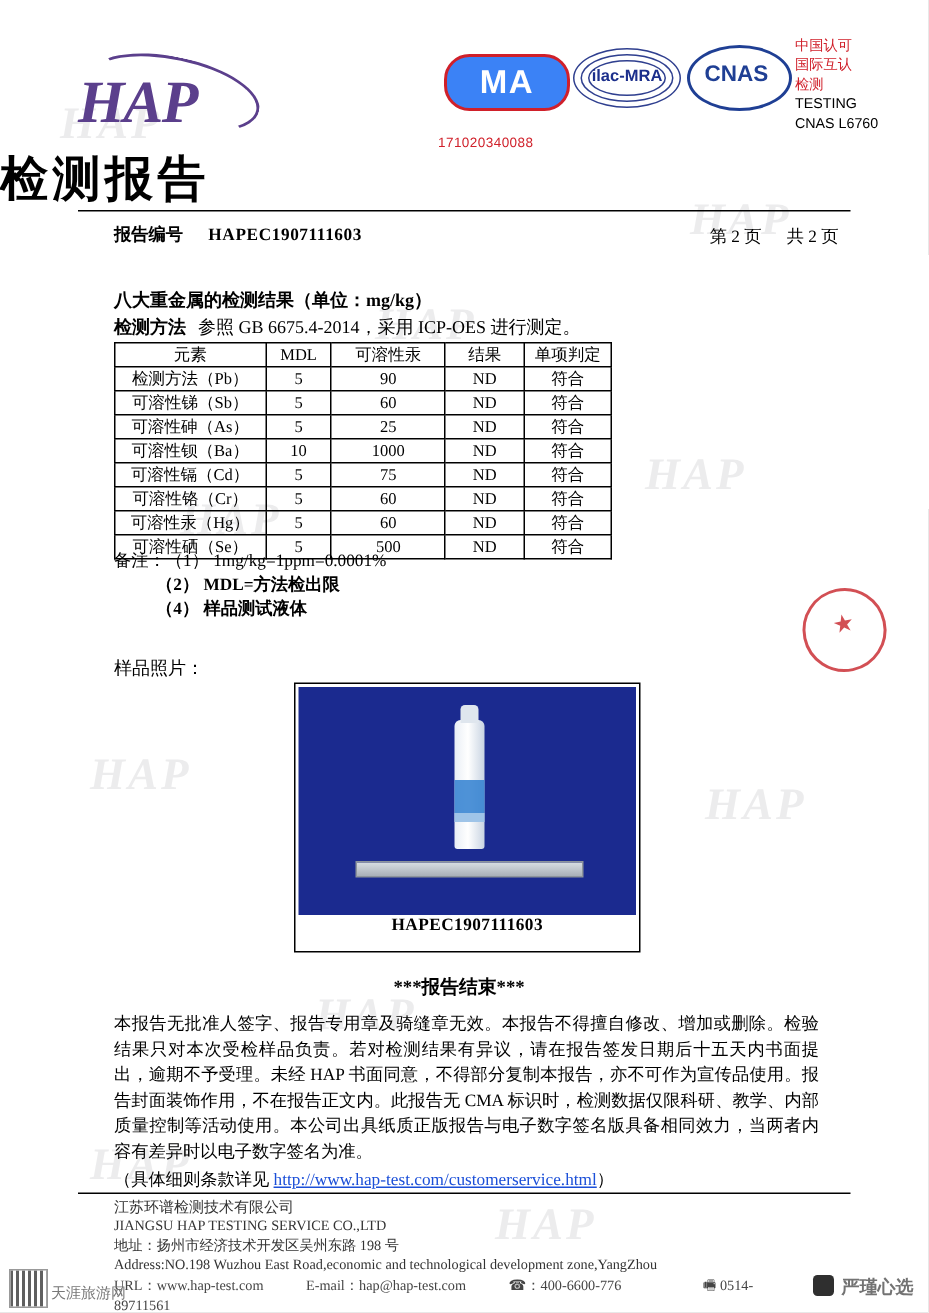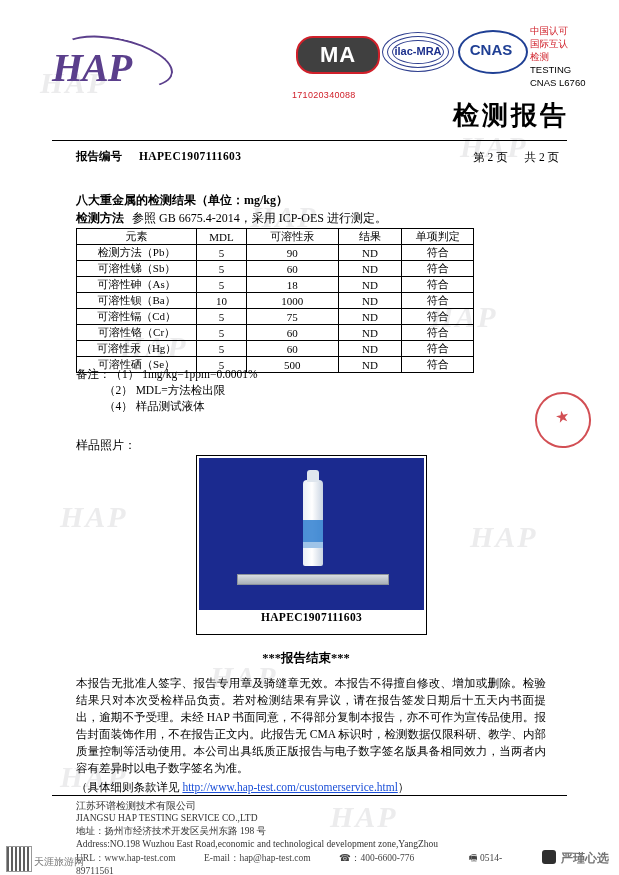--- a/index.html
+++ b/index.html
@@ -65,21 +65,21 @@
     transform: rotate(12deg);
   }
   .ma-badge {
     position: absolute;
     left: 296px;
     top: 36px;
     width: 80px;
     height: 34px;
     border: 2px solid #d0202a;
     border-radius: 17px;
-    background: #404040;
+    background: #3b82f6;
     color: #fff;
     font-family: "Liberation Sans", sans-serif;
     font-weight: bold;
     font-size: 22px;
     text-align: center;
     line-height: 34px;
     letter-spacing: 1px;
   }
   .ma-code {
     position: absolute;
@@ -150,24 +150,24 @@
     color: #d0202a;
     line-height: 13px;
   }
   .cnas-text .blk { color: #000; }
 
   .doc-title {
     position: absolute;
     left: 0;
     top: 98px;
     width: 569px;
-    text-align: right;
+    text-align: left;
     font-family: "Liberation Serif", serif;
     font-weight: bold;
-    font-size: 26px;
+    font-size: 32px;
     letter-spacing: 3px;
   }
 
   .rule {
     position: absolute;
     left: 52px;
     top: 140px;
     width: 515px;
     border-top: 1px solid #000;
   }
@@ -208,21 +208,21 @@
     top: 210px;
     font-size: 12px;
   }
   .method b { font-weight: bold; }
   .method .m-val { font-weight: normal; margin-left: 8px; }
 
   table.data {
     position: absolute;
     left: 76px;
     top: 228px;
-    width: 398px;
+    width: 332px;
     border-collapse: collapse;
     font-size: 11px;
   }
   table.data th, table.data td {
     border: 1px solid #000;
     text-align: center;
     height: 15px;
     padding: 0;
     font-weight: normal;
   }
@@ -230,21 +230,21 @@
   table.data td.elem { text-align: center; }
 
   .notes {
     position: absolute;
     left: 76px;
     top: 366px;
     font-size: 11.5px;
     line-height: 16px;
   }
   .notes .lbl { }
-  .notes .ind { padding-left: 28px; }
+  .notes .ind { padding-left: 28px; font-weight: bold; }
 
   .photo-label {
     position: absolute;
     left: 76px;
     top: 437px;
     font-size: 12px;
   }
   .photo-box {
     position: absolute;
     left: 196px;
@@ -509,21 +509,21 @@
       <tr>
         <td class="elem">可溶性锑（Sb）</td>
         <td>5</td>
         <td>60</td>
         <td>ND</td>
         <td>符合</td>
       </tr>
       <tr>
         <td class="elem">可溶性砷（As）</td>
         <td>5</td>
-        <td>18</td>
+        <td>25</td>
         <td>ND</td>
         <td>符合</td>
       </tr>
       <tr>
         <td class="elem">可溶性钡（Ba）</td>
         <td>10</td>
         <td>1000</td>
         <td>ND</td>
         <td>符合</td>
       </tr>

